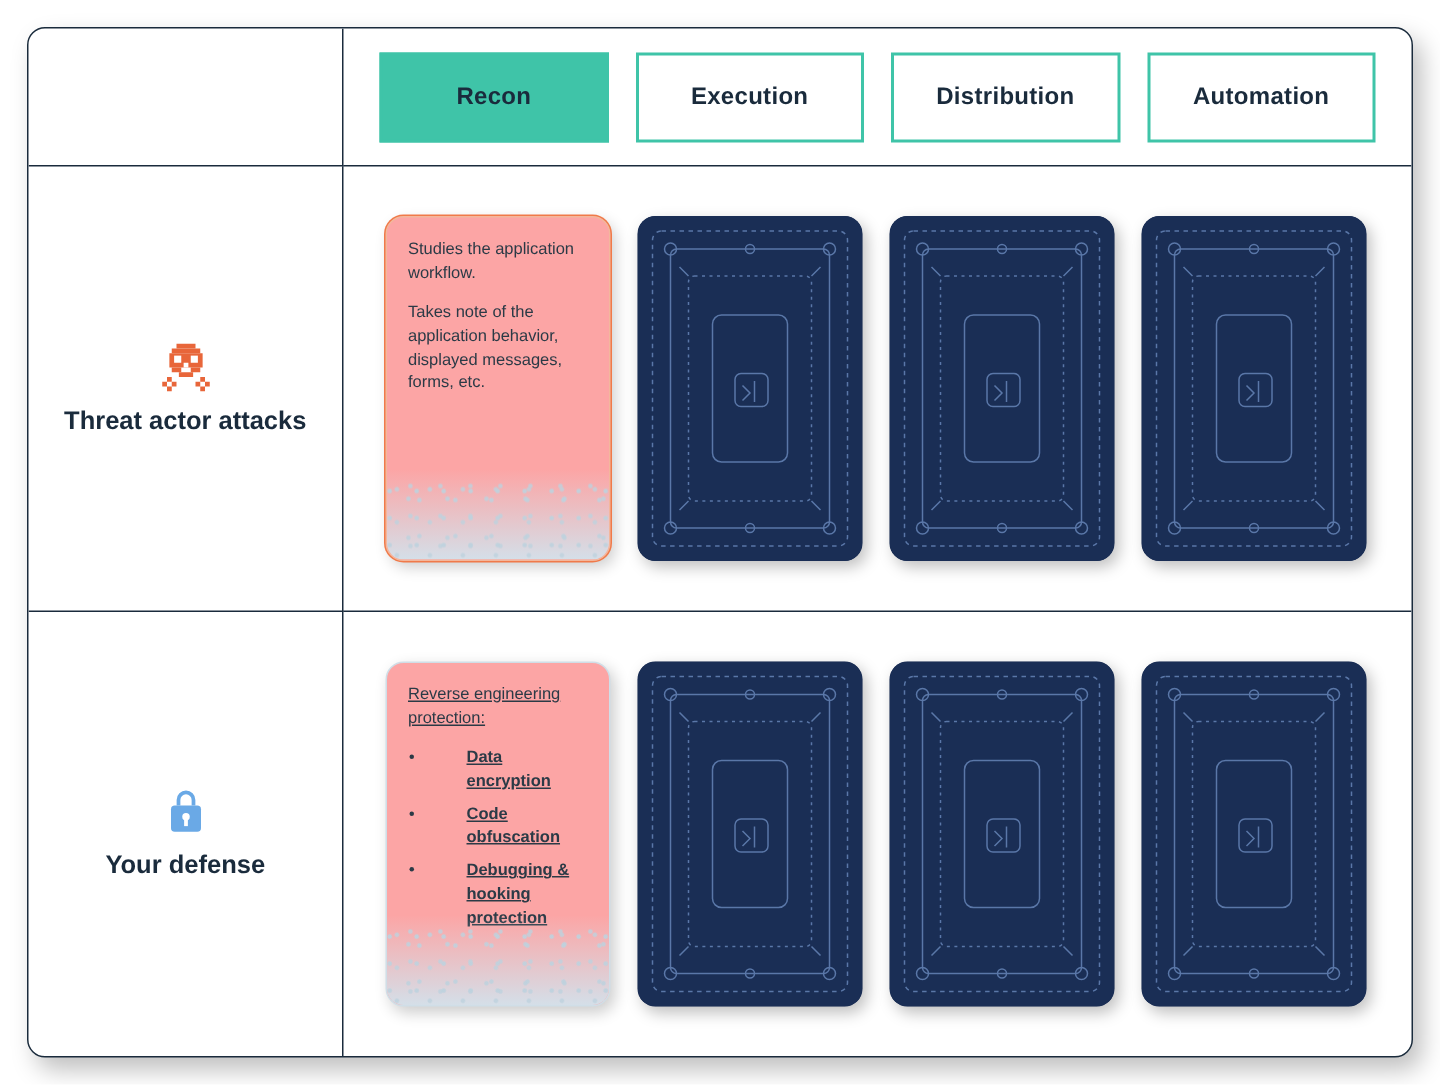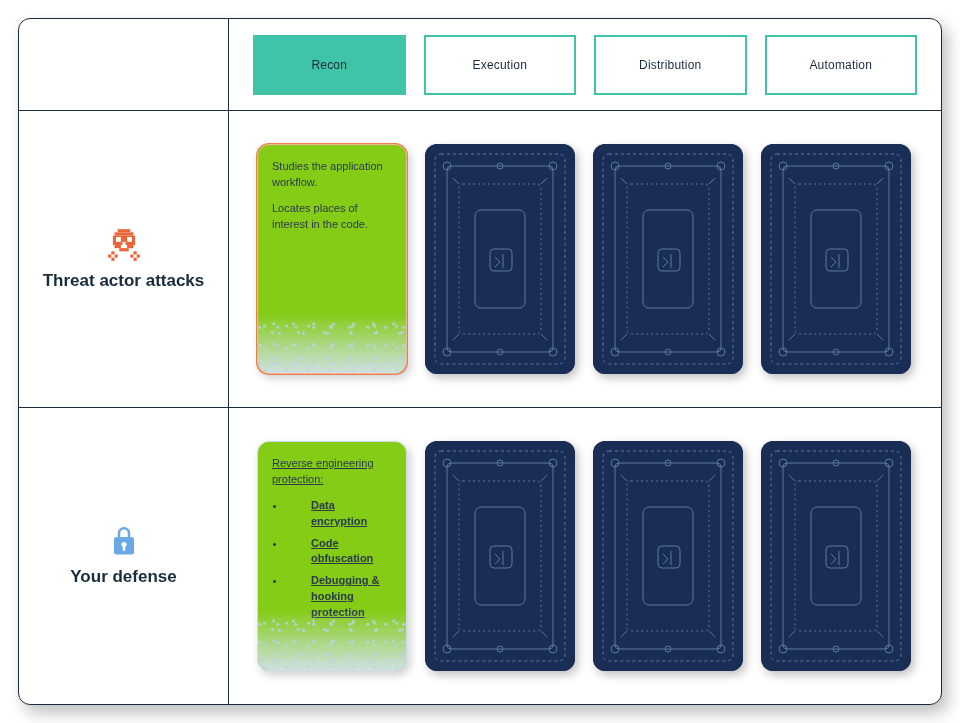--- a/index.html
+++ b/index.html
@@ -20,36 +20,36 @@
     display: grid;
     grid-template-columns: 210px 1fr;
     grid-template-rows: 92px 1fr 1fr;
     overflow: hidden;
   }
   .cell { position: relative; }
   .hdr-blank { border-right:1px solid #1a2b3c; border-bottom:1px solid #1a2b3c; }
   .hdr-tabs { border-bottom:1px solid #1a2b3c; display:flex; align-items:center; justify-content:center; gap:18px; padding:0 24px; }
   .tab {
     flex:1; height:60px; display:flex; align-items:center; justify-content:center;
-    font-weight:400; font-size:12px; letter-spacing:.2px; cursor:pointer;
+    font-weight:700; font-size:16px; letter-spacing:.2px; cursor:pointer;
     border:2px solid #3fc4a8; color:#1a2b3c; background:#fff;
   }
   .tab.active { background:#3fc4a8; color:#1a2b3c; border-color:#3fc4a8; }
   .rowlabel { border-right:1px solid #1a2b3c; display:flex; flex-direction:column; align-items:center; justify-content:center; gap:6px; padding:0 20px; text-align:center; }
   .row1 { border-bottom:1px solid #1a2b3c; }
   .rowlabel .lbl { font-size:17px; font-weight:700; color:#1a2b3c; line-height:1.3; }
   .cardrow { display:flex; align-items:center; justify-content:flex-start; gap:18px; padding:24px 28px; }
   .cardrow.row1 { border-bottom:1px solid #1a2b3c; }
   .card {
     width:150px; height:230px; border-radius:12px; flex-shrink:0;
     box-shadow: 3px 4px 10px rgba(0,0,0,0.25);
     position:relative; overflow:hidden;
   }
   .card.info {
-    background:#84cc16;
+    background:#fca5a5;
     border:1.5px solid #d0dee7;
     padding:14px 14px 14px 14px;
     font-size:11px; color:#2b3a46; line-height:1.45;
   }
   .card.info.attack { box-shadow: 0 0 0 1px #f07a4a, 3px 4px 10px rgba(0,0,0,0.2); border:1px solid #f3b79c; }
   .card.info.defense { box-shadow: 3px 4px 10px rgba(0,0,0,0.2); text-decoration: underline; }
   .card.info p { margin-bottom:10px; }
   .card.info ul { list-style: disc; padding-left:14px; }
   .card.info li { margin-bottom:6px; font-weight:600;padding-left:25px; }
   .card.info .footfade {
@@ -107,21 +107,21 @@
           <rect x="14" y="7" width="3" height="3"></rect>
         <rect x="11" y="10" width="2" height="2"></rect>
       </g>
     </svg>
     <div class="lbl">Threat actor attacks</div>
   </div>
 
   <div class="cell cardrow row1">
     <div class="card info attack">
       <p>Studies the application workflow.</p>
-      <p>Locates places of interest in the code.</p>
+      <p>Takes note of the application behavior, displayed messages, forms, etc.</p>
       <div class="footfade"></div>
     </div>
     <div class="card back">
       <svg width="150" height="230" viewBox="0 0 150 230">
         <rect x="0" y="0" width="150" height="230" rx="12" fill="#1a2e55"></rect>
         <g stroke="#5a77a8" stroke-width="1" fill="none">
           <rect x="10" y="10" width="130" height="210" rx="6" stroke-dasharray="3 3"></rect>
           <rect x="22" y="22" width="106" height="186" rx="4"></rect>
           <rect x="34" y="40" width="82" height="150" rx="4" stroke-dasharray="2 3"></rect>
           <rect x="50" y="66" width="50" height="98" rx="6"></rect>

